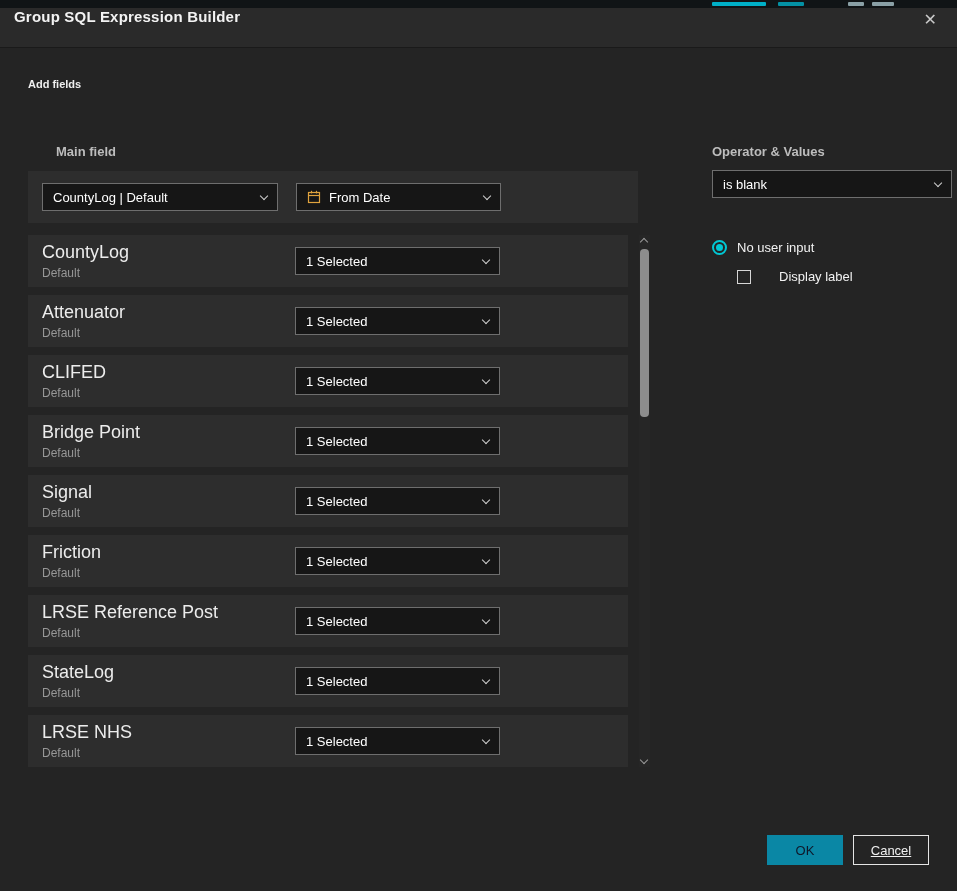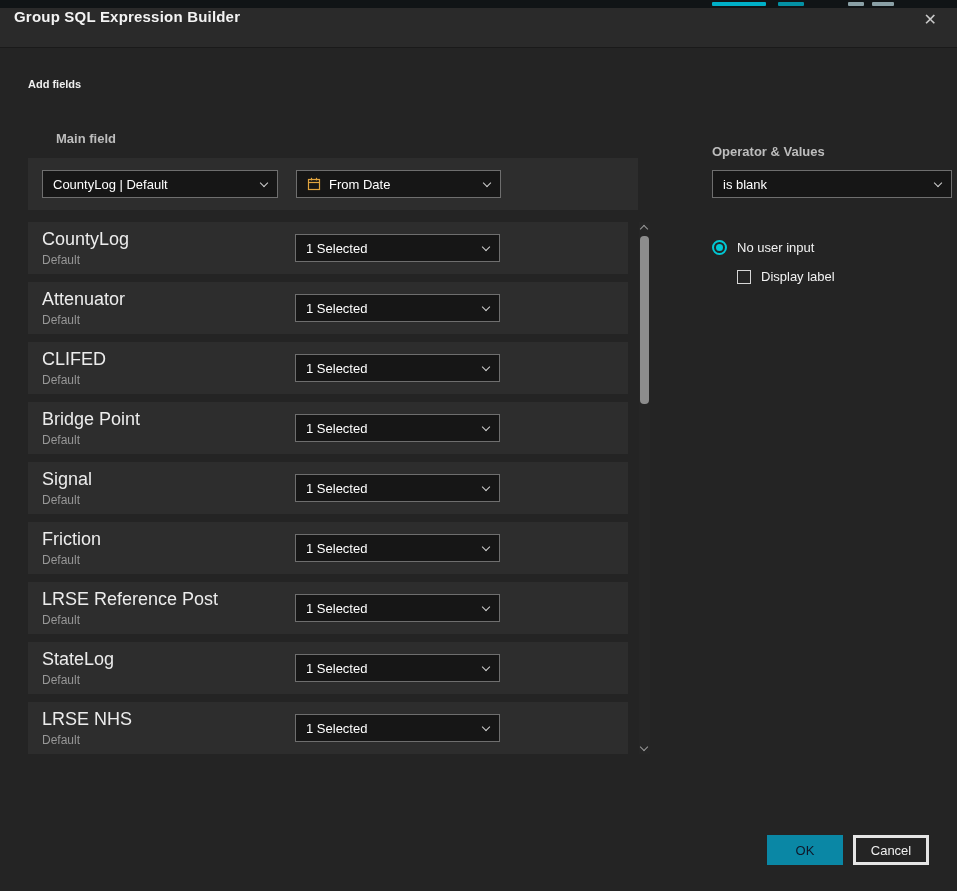--- a/index.html
+++ b/index.html
@@ -67,28 +67,28 @@
   .sb-down { bottom:4px; transform:rotate(45deg); }
 
   .sel-operator { width:240px; margin-top:11px; }
 
   .radio-row { margin-top:42px; display:flex; align-items:center; gap:10px; cursor:pointer; }
   .radio { width:15px; height:15px; border-radius:50%; border:2px solid var(--accent,#00c8d4);
     display:flex; align-items:center; justify-content:center; flex:0 0 auto; }
   .radio-dot { width:7px; height:7px; border-radius:50%; background:var(--accent,#00c8d4); }
   .opt-label { font-size:13px; color:#f2f2f2; }
 
-  .check-row { margin-top:14px; margin-left:25px; display:flex; align-items:flex-end; gap:10px; cursor:pointer; }
+  .check-row { margin-top:14px; margin-left:25px; display:flex; align-items:flex-end; gap:28px; cursor:pointer; }
   .checkbox { width:14px; height:14px; border:1.5px solid #d6d6d6; background:transparent; flex:0 0 auto; }
 
   .footer { position:absolute; right:28px; bottom:26px; display:flex; gap:10px; }
   .btn { height:30px; width:76px; font-size:13px; font-family:"Liberation Sans", sans-serif;
     display:flex; align-items:center; justify-content:center; cursor:pointer; }
   .btn-ok { background:var(--ok-button,#0a87a5); color:#0f172a; border:1px solid var(--ok-button,#0a87a5);margin-left:45px; }
-  .btn-cancel { background:transparent; color:#f0f0f0; border:3px solid #e5e5e5; }
+  .btn-cancel { background:transparent; color:#f0f0f0; border:1px solid #e5e5e5;text-decoration:underline; }
 </style>
 </head>
 <body>
 
 <div class="page">
 
   <div class="top-strip">
     <span class="frag f1"></span>
     <span class="frag f2"></span>
     <span class="frag f3"></span>
@@ -103,21 +103,21 @@
     </div>
 
     <div class="modal-body">
 
       <div class="h-add-fields">Add fields</div>
 
       <div class="columns">
 
         <div class="col-left">
 
-          <div class="sec-label" style="margin-top:19px;padding-left:28px;">Main field</div>
+          <div class="sec-label" style="margin-top:32px;padding-left:28px;">Main field</div>
 
           <div class="main-panel">
             <div class="select sel-layer">
               <span class="sel-text">CountyLog | Default</span>
               <span class="chev"></span>
             </div>
             <div class="select sel-field">
               <span class="sel-left">
                 <svg class="cal-icon" width="14" height="14" viewBox="0 0 14 14">
                   <rect x="1.5" y="2.5" width="11" height="10" fill="none" stroke="#e0a33e" stroke-width="1.2"></rect>

